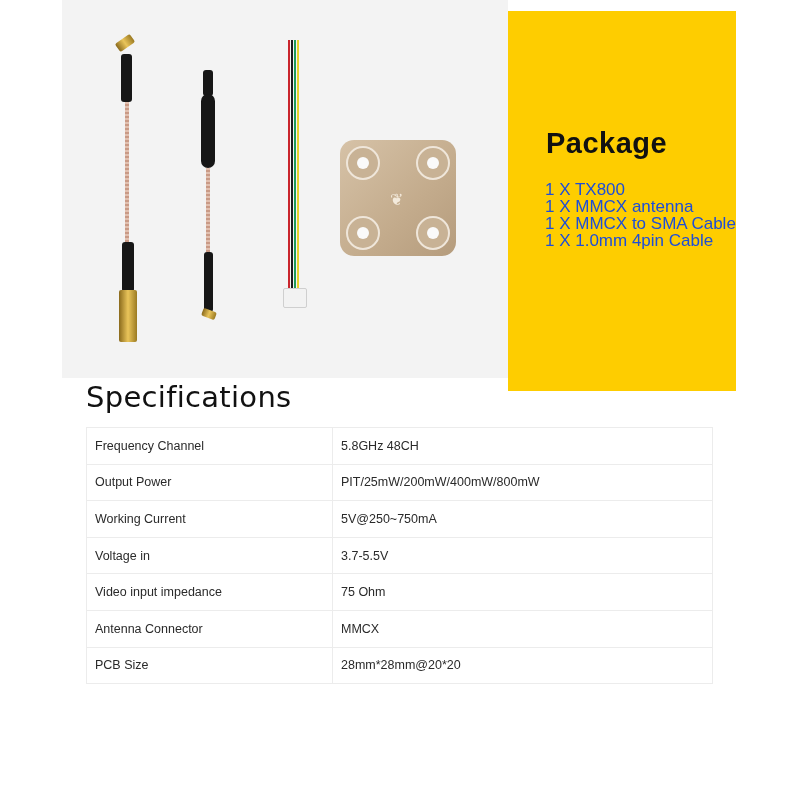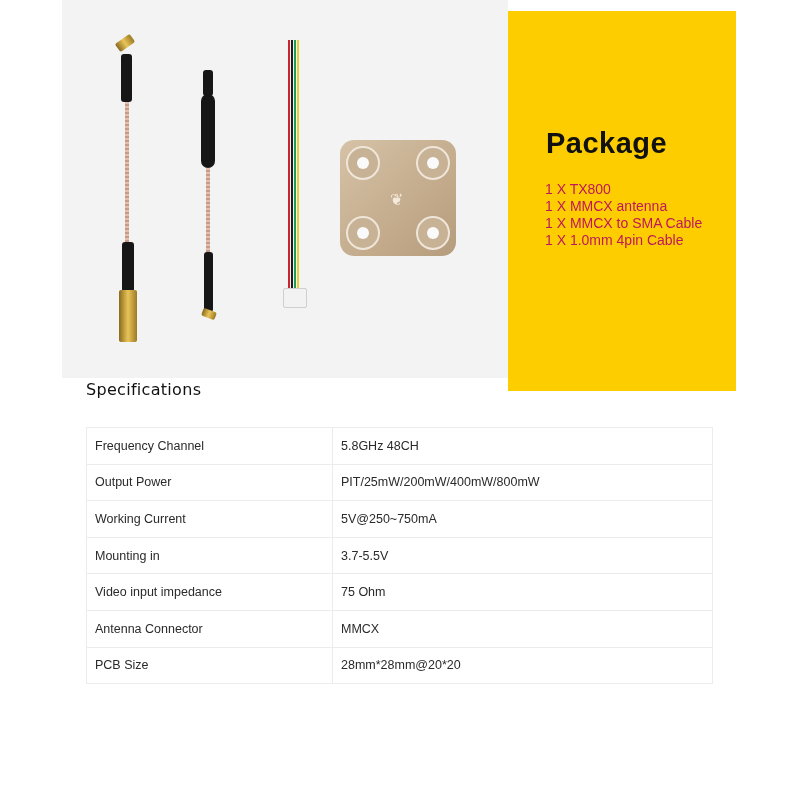--- a/index.html
+++ b/index.html
@@ -3,23 +3,23 @@
   <meta charset="utf-8">
   <style>
     html, body { margin: 0; padding: 0; background: #ffffff; }
     body { width: 800px; height: 800px; position: relative; overflow: hidden; font-family: "Liberation Sans", sans-serif; }
 
     .photo-panel { position: absolute; left: 62px; top: 0; width: 446px; height: 378px; background: #f3f3f3; }
     .yellow-panel { position: absolute; left: 508px; top: 0; width: 228px; height: 380px; background: #fecd00; margin-top: 11px; }
 
     .pkg-title { position: absolute; left: 38px; top: 116px; font-family: "Liberation Sans", sans-serif; font-weight: bold; font-size: 29px; color: #111; letter-spacing: 0.5px; }
     .pkg-list { position: absolute; left: 37px; top: 170px; margin: 0; padding: 0; list-style: none; }
-    .pkg-list li { font-size: 14px; line-height: 17px; color: #be185d; white-space: nowrap; }
+    .pkg-list li { font-size: 17px; line-height: 17px; color: #1d4ed8; white-space: nowrap; }
 
-    .spec-title { position: absolute; left: 86px; top: 380px; font-family: "DejaVu Sans", sans-serif; font-size: 16px; color: #111; letter-spacing: 0.3px; }
+    .spec-title { position: absolute; left: 86px; top: 380px; font-family: "DejaVu Sans", sans-serif; font-size: 29px; color: #111; letter-spacing: 0.3px; }
 
     .spec-table { position: absolute; left: 86px; top: 427px; width: 627px; border-collapse: collapse; }
     .spec-table td { border: 1px solid #ececec; height: 35.6px; padding: 0 0 0 8px; font-size: 12.5px; color: #2a2a2a; vertical-align: middle; }
     .spec-table td.k { width: 237px; }
 
     
     .cable { position: absolute; }
     .coax { position: absolute; width: 4px; background: repeating-linear-gradient(0deg, #c99a86 0 2px, #e1c0b0 2px 4px); }
     .shrink { position: absolute; background: #161616; border-radius: 3px; }
     .gold { position: absolute; background: linear-gradient(90deg, #8a6a1c, #e9c45a, #9b7a22); border-radius: 2px; }
@@ -88,21 +88,21 @@
     </tr>
     <tr>
       <td class="k">Output Power</td>
       <td>PIT/25mW/200mW/400mW/800mW</td>
     </tr>
     <tr>
       <td class="k">Working Current</td>
       <td>5V@250~750mA</td>
     </tr>
     <tr>
-      <td class="k">Mounting in</td>
+      <td class="k">Voltage in</td>
       <td>3.7-5.5V</td>
     </tr>
     <tr>
       <td class="k">Video input impedance</td>
       <td>75 Ohm</td>
     </tr>
     <tr>
       <td class="k">Antenna Connector</td>
       <td>MMCX</td>
     </tr>

